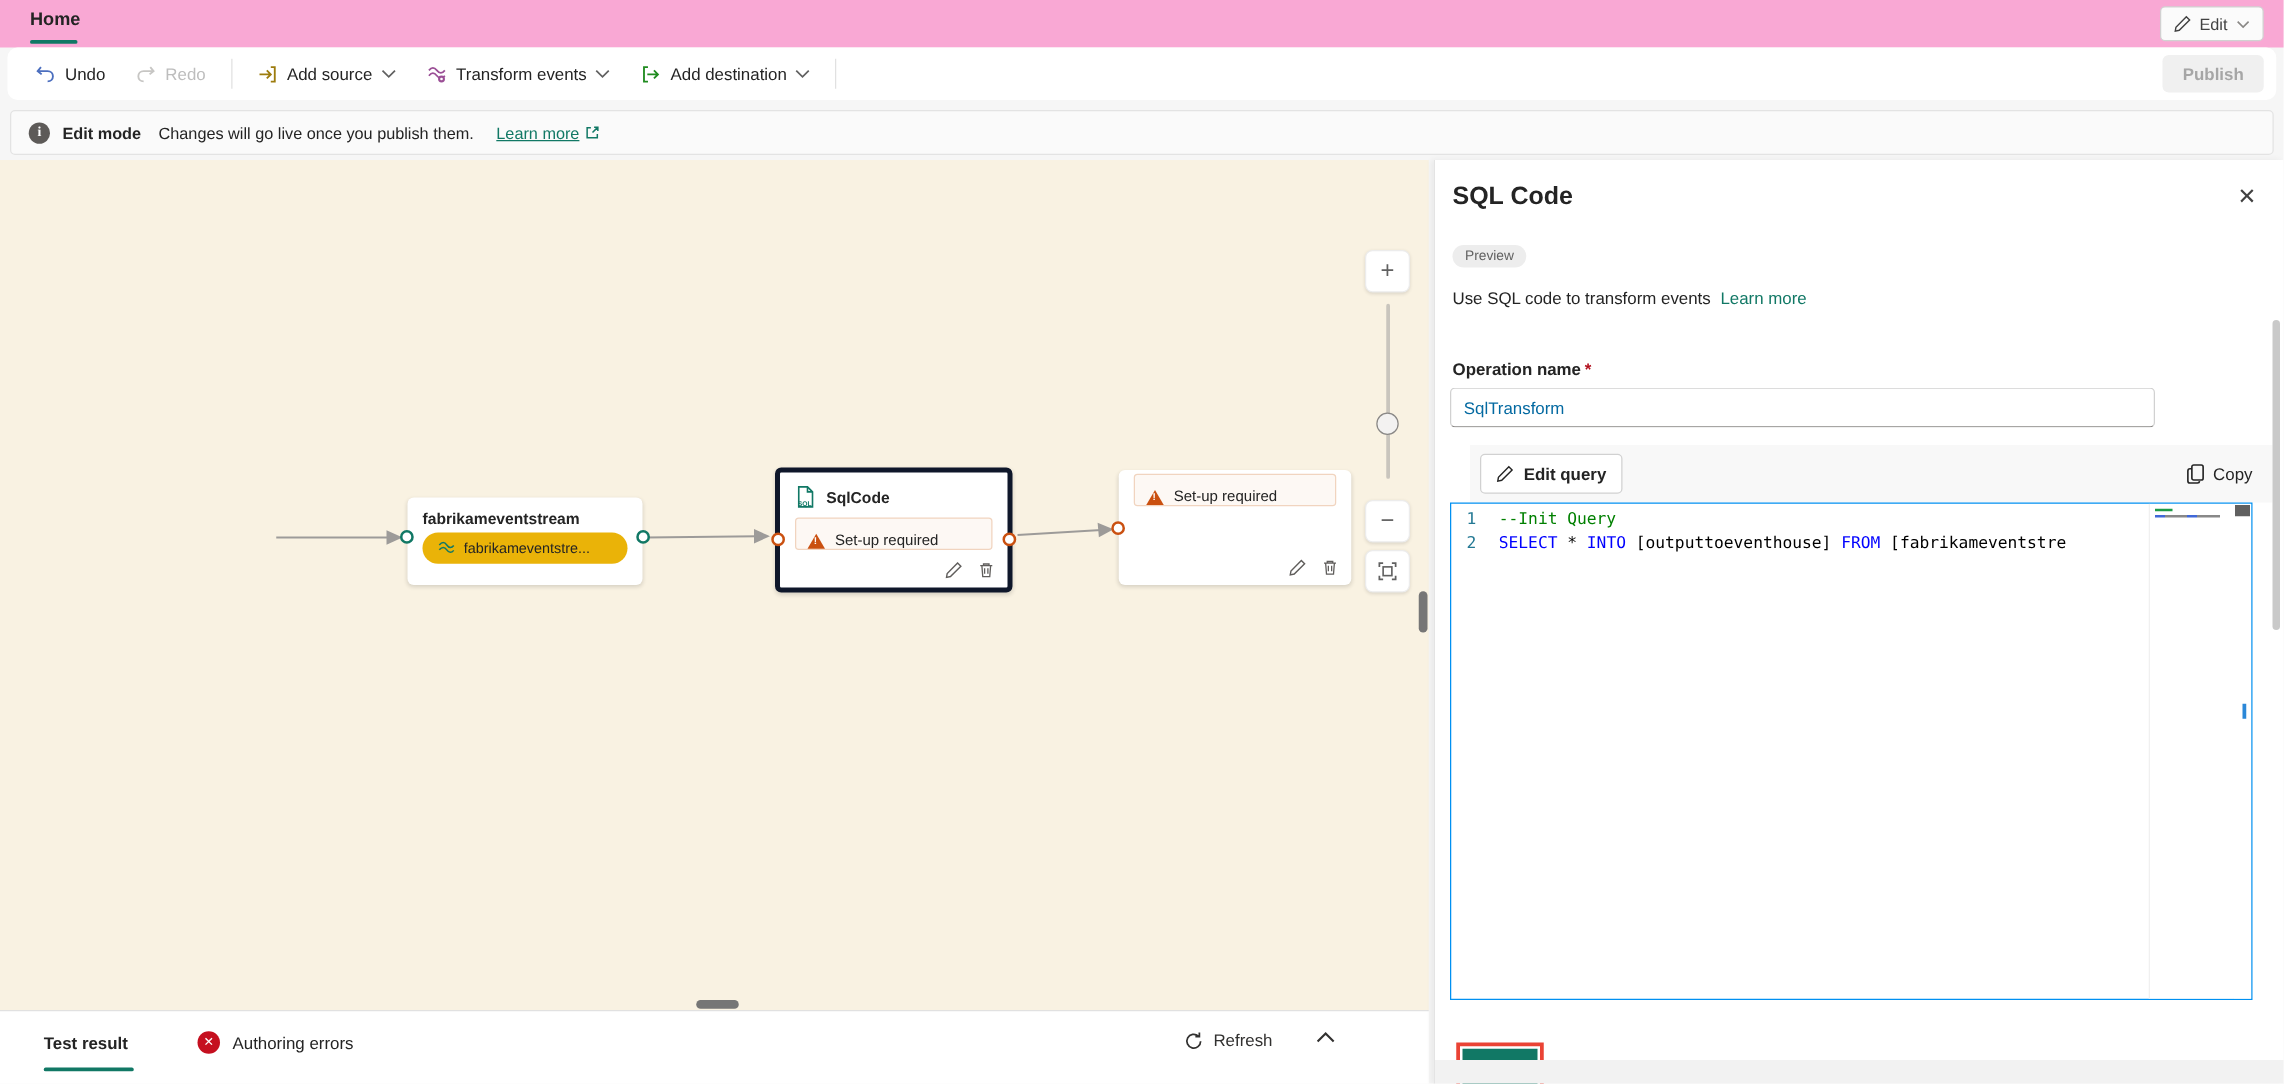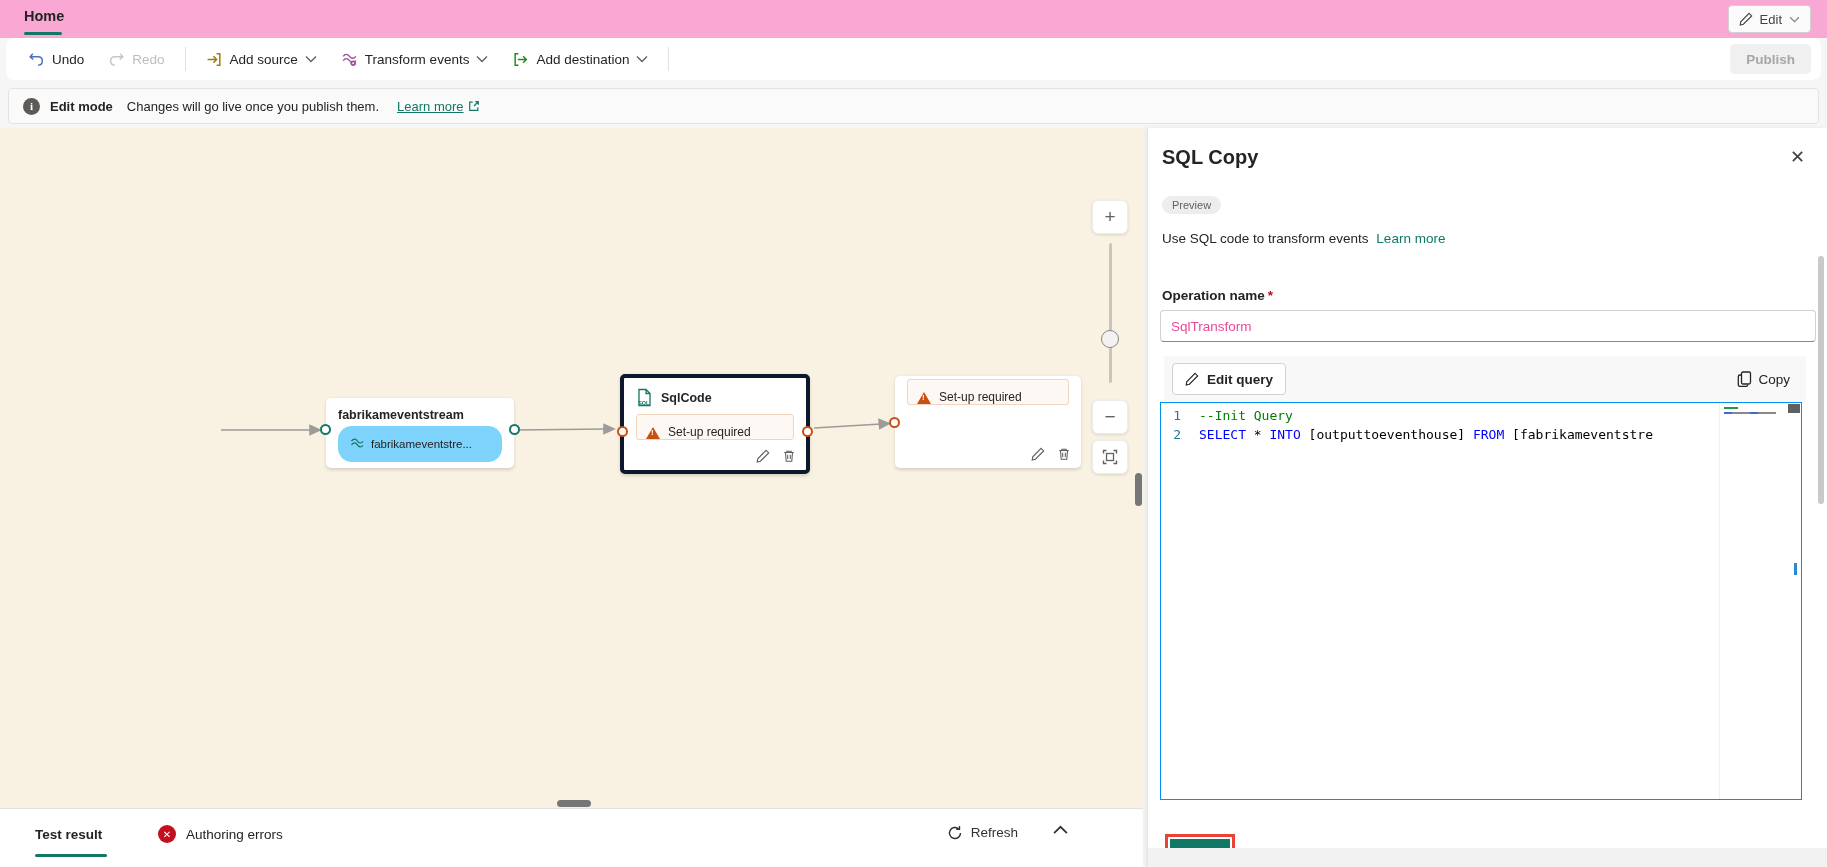--- a/index.html
+++ b/index.html
@@ -37,21 +37,21 @@
   .canvas { position:absolute; left:0; top:128px; width:1143px; height:680px; background:#f9f2e2; overflow:hidden; }
   .edges { position:absolute; left:0; top:0; width:100%; height:100%; }
   .node { position:absolute; background:#fff; border-radius:5px; box-shadow:0 1.6px 3.6px rgba(0,0,0,.14); cursor:pointer; }
   .node.selected { border:4px solid #0f172a; }
   .node-title-row { display:flex; align-items:center; gap:8px; padding:10px 12px 4px 12px; }
   .node-title { font-size:12.5px; font-weight:bold; color:#242424; }
   .node-actions { position:absolute; right:10px; bottom:7px; display:flex; gap:12px; color:#605e5c; }
   .node-actions svg { cursor:pointer; }
   .port { position:absolute; width:11px; height:11px; border-radius:50%; background:#fff; border:2.5px solid #117865; cursor:crosshair; }
   .port.orange { border-color:#ca5010; }
-  .stream-pill { margin:2px 12px 10px 12px; background:#7dd3fc; border-radius:14px; height:36px; display:flex;
+  .stream-pill { margin:2px 12px 10px 12px; background:#eab308; border-radius:14px; height:25px; display:flex;
     align-items:center; gap:7px; padding:0 12px; font-size:11.5px; color:#242424; }
   .warn-pill { margin:3px 12px 6px 12px; background:#fdf8f4; border:1px solid #f1d4bf; border-radius:3px; height:26px;
     display:flex; align-items:flex-end; gap:8px; padding:0 9px; font-size:12px; color:#242424; }
   .warn-tri { width:0; height:0; border-left:7px solid transparent; border-right:7px solid transparent;
     border-bottom:12px solid #ca5010; position:relative; }
   .warn-tri:after { content:"!"; position:absolute; left:-2px; top:1px; color:#fff; font-size:8px; font-weight:bold; }
 
   
   .zoom-btn { position:absolute; left:1092px; width:36px; height:34px; background:#fff; border:1px solid #ececec;
     border-radius:6px; box-shadow:0 1px 3px rgba(0,0,0,.12); display:flex; align-items:center; justify-content:center;
@@ -77,24 +77,24 @@
   .panel { position:absolute; left:1147px; top:128px; width:680px; height:739px; background:#fff;
     border-left:1px solid #e4e4e4; box-shadow:-2px 0 5px rgba(0,0,0,.06); }
   .panel-close { position:absolute; right:22px; top:20px; font-size:18px; color:#424242; cursor:pointer; line-height:1; }
   .panel-title { position:absolute; left:14px; top:18px; font-size:20px; font-weight:bold; color:#242424; }
   .preview-badge { position:absolute; left:14px; top:68px; background:#ededed; border-radius:10px; padding:3px 10px;
     font-size:11px; color:#616161; }
   .panel-desc { position:absolute; left:14px; top:103px; font-size:13.5px; }
   .panel-desc .learn { color:#117865; cursor:pointer; text-decoration:none; margin-left:4px; }
   .op-label { position:absolute; left:14px; top:160px; font-size:13.5px; font-weight:bold; }
   .req { color:#b10e1c; margin-left:3px; }
-  .op-input { position:absolute; left:12px; top:182px; width:656px; height:32px; border:1px solid #d1d1d1;
+  .op-input { position:absolute; left:12px; top:182px; width:564px; height:32px; border:1px solid #d1d1d1;
     border-bottom:1px solid #8a8886; border-radius:4px; padding:0 10px; font-size:13.5px;
-    font-family:"Liberation Sans",sans-serif; color:#ec4899; background:#fff; }
-  .query-bar { position:absolute; left:16px; top:228px; width:642px; height:46px; background:#f8f8f8;
+    font-family:"Liberation Sans",sans-serif; color:#0369a1; background:#fff; }
+  .query-bar { position:absolute; left:28px; top:228px; width:642px; height:46px; background:#f8f8f8;
     display:flex; align-items:center; padding:0 8px; }
   .edit-query-btn { height:32px; padding:0 12px; background:#fff; border:1px solid #d1d1d1; border-radius:4px;
     display:flex; align-items:center; gap:8px; font-size:13.5px; font-weight:bold; color:#242424; cursor:pointer; }
   .copy-btn { margin-left:auto; display:flex; align-items:center; gap:6px; font-size:13.5px; color:#242424;
     background:none; border:none; cursor:pointer; padding:6px 8px; font-family:inherit; }
 
   
   .editor { position:absolute; left:12px; top:274px; width:642px; height:398px; border:1.5px solid #0090f1;
     background:#fff; overflow:hidden; }
   .code-line { display:flex; font-family:"DejaVu Sans Mono","Liberation Mono",monospace; font-size:13px; line-height:19px; }
@@ -332,21 +332,21 @@
     </div>
     <div class="collapse">
       <svg width="15" height="10" viewBox="0 0 14 9">
           <path d="M1 7.5L7 1.5l6 6" fill="none" stroke="#323130" stroke-width="1.6"></path>
         </svg>
     </div>
   </div>
 
   <div class="panel">
     <div class="panel-close">✕</div>
-    <div class="panel-title">SQL Copy</div>
+    <div class="panel-title">SQL Code</div>
     <div class="preview-badge">Preview</div>
     <div class="panel-desc">
       <span>Use SQL code to transform events</span>
       <a class="learn">Learn more</a>
     </div>
     <div class="op-label">
       <span>Operation name</span><span class="req">*</span>
     </div>
     <input class="op-input" value="SqlTransform" style="">
 

